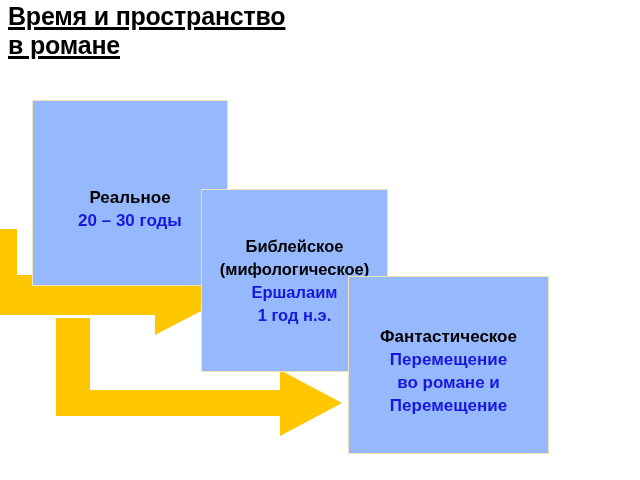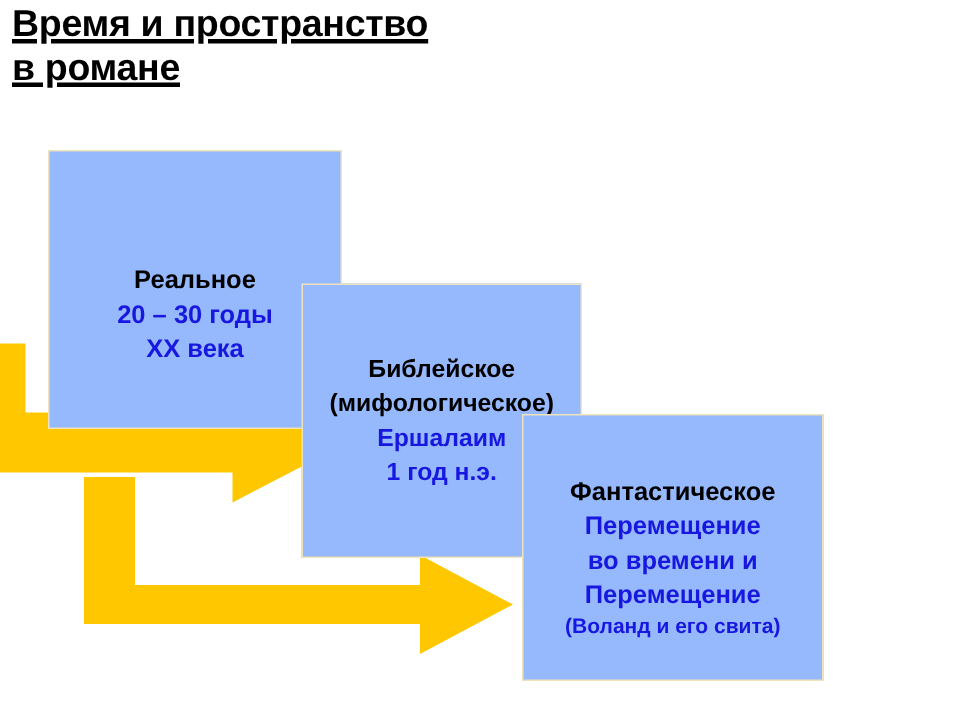--- a/index.html
+++ b/index.html
@@ -122,36 +122,34 @@
   </svg>
 
   <svg class="arrow-svg" id="arrow-layer-front" viewBox="0 0 640 480">
     <polygon id="arrow-two" fill="#ffc700" points="56,318 90,318 90,390 280,390 280,370 342,403 280,436 280,416 56,416"></polygon>
   </svg>
 
   <div class="concept-box" id="box-real">
     <div class="stack">
       <span class="line-black">Реальное</span>
       <span class="line-blue">20 – 30 годы</span>
-      <span class="line-blue">XX века</span>
     </div>
   </div>
 
   <div class="concept-box" id="box-biblical">
     <div class="stack">
       <span class="line-black">Библейское</span>
       <span class="line-black">(мифологическое)</span>
       <span class="line-blue">Ершалаим</span>
       <span class="line-blue">1 год н.э.</span>
     </div>
   </div>
 
   <div class="concept-box" id="box-fantastic">
     <div class="stack">
       <span class="line-black">Фантастическое</span>
       <span class="line-blue">Перемещение</span>
-      <span class="line-blue">во времени и</span>
+      <span class="line-blue">во романе и</span>
       <span class="line-blue">Перемещение</span>
-      <span class="line-blue-small">(Воланд и его свита)</span>
     </div>
   </div>
 
 </div>
 
 </body></html>

